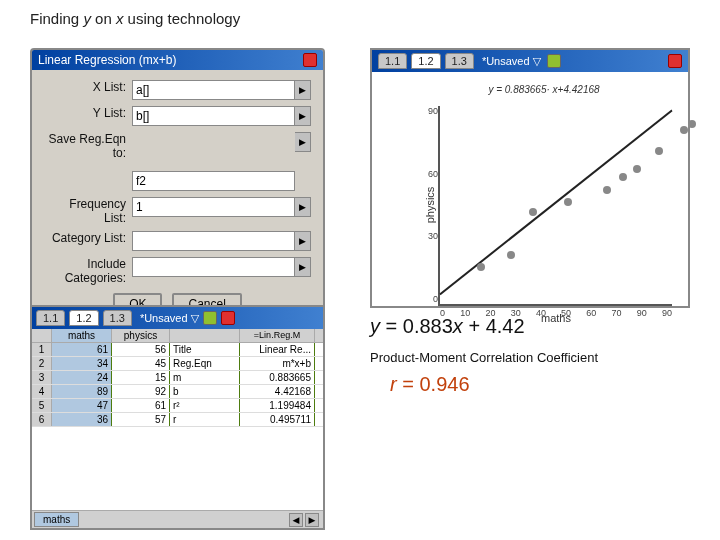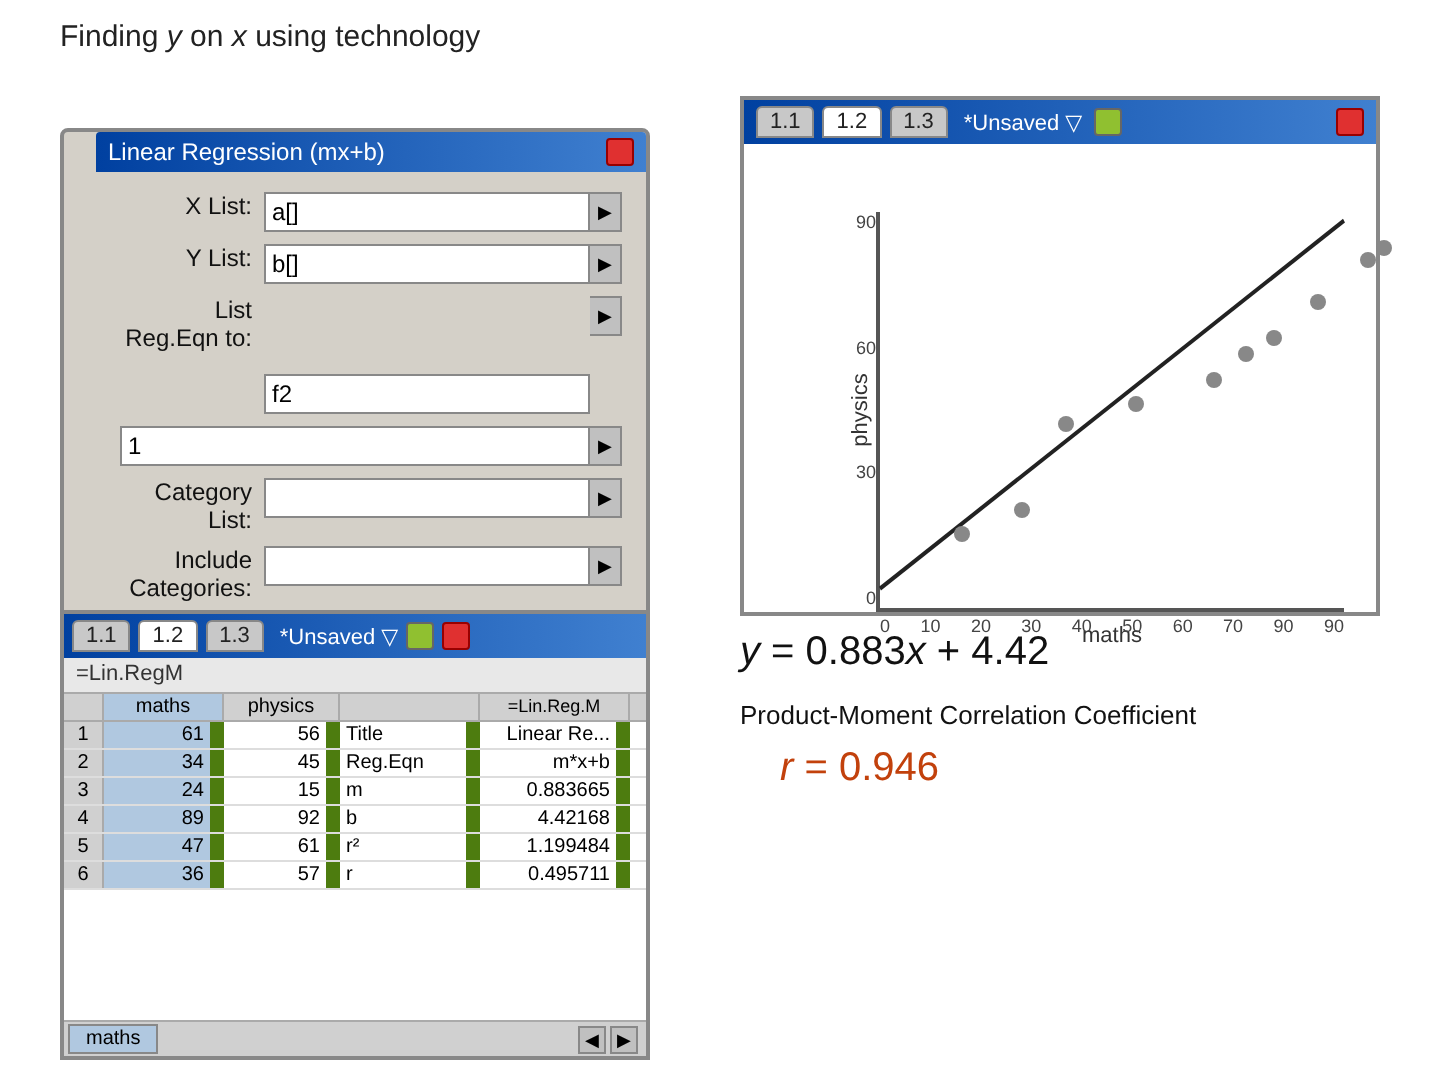--- a/index.html
+++ b/index.html
@@ -18,27 +18,26 @@
       top: 10px;
       left: 30px;
       font-size: 15px;
       color: #222;
     }
     .page-title em { font-style: italic; }
 
     
     .dialog {
       position: absolute;
-      top: 64px;
+      top: 48px;
       left: 30px;
       width: 295px;
       background: #d4d0c8;
       border: 2px solid #888;
       border-radius: 4px;
-      padding-left: 16px;
     }
     .dialog-titlebar {
       background: linear-gradient(to right, #0040a0, #4080d0);
       color: #fff;
       font-size: 12px;
       padding: 3px 6px;
       display: flex;
       align-items: center;
       justify-content: space-between;
       border-radius: 2px 2px 0 0;
@@ -242,21 +241,21 @@
     .sp-row-num {
       width: 20px;
       min-width: 20px;
       background: #d0d0d0;
       border-right: 1px solid #aaa;
       font-size: 10px;
       text-align: center;
       padding: 1px 0;
     }
     .sp-cell {
-      border-right: 7px solid #4d7c0f;
+      border-right: 1px solid #4d7c0f;
       font-size: 10px;
       padding: 1px 3px;
       text-align: right;
     }
     .col-title-cell { text-align: left; }
     .sp-footer {
       position: absolute;
       bottom: 0; left: 0; right: 0;
       height: 18px;
       background: #d0d0d0;
@@ -337,28 +336,29 @@
 
     <div class="dialog-row">
       <span class="dialog-label">Y List:</span>
       <div class="dialog-input-wrap">
         <input class="dialog-input" value="b[]" style="flex: 1 1 0%;">
         <div class="dialog-input-arrow">▶</div>
       </div>
     </div>
 
     <div class="dialog-row">
-      <span class="dialog-label">List Reg.Eqn to:</span>
+      <span class="dialog-label">Save Reg.Eqn to:</span>
       <div class="dialog-input-wrap">
         <input class="dialog-input" value="f2" style="flex: 1 1 0%; margin-top: 39px;">
         <div class="dialog-input-arrow">▶</div>
       </div>
     </div>
 
     <div class="dialog-row">
+      <span class="dialog-label">Frequency List:</span>
       <div class="dialog-input-wrap">
         <input class="dialog-input" value="1" style="flex: 1 1 0%;">
         <div class="dialog-input-arrow">▶</div>
       </div>
     </div>
 
     <div class="dialog-row">
       <span class="dialog-label">Category List:</span>
       <div class="dialog-input-wrap">
         <input class="dialog-input" value="" style="flex: 1 1 0%;">
@@ -384,20 +384,21 @@
   <div class="graph-titlebar">
     <span class="tab-pill">1.1</span>
     <span class="tab-pill active">1.2</span>
     <span class="tab-pill">1.3</span>
     <span style="color:#fff;font-size:11px;margin-left:4px;">*Unsaved ▽</span>
     <span class="graph-min"></span>
     <span class="graph-close"></span>
   </div>
 
   <div style="position:relative;margin:10px 8px 24px 36px;height:200px;">
+    <span class="graph-equation" style="font-size:10px;font-style:italic;position:absolute;top:2px;left:0;right:0;text-align:center;">y = 0.883665· x+4.42168</span>
     <div class="graph-area" style="position:absolute;bottom:0;left:0;right:0;top:16px;">
       <span class="y-axis-label">physics</span>
       <span class="x-axis-label">maths</span>
       <svg class="graph-svg" viewBox="0 0 260 184" preserveAspectRatio="none">
 
         <line x1="0" y1="175" x2="260" y2="4" stroke="#222" stroke-width="2"></line>
       </svg>
 
       <div class="scatter-point" style="left:41px;bottom:37px;"></div>
       <div class="scatter-point" style="left:71px;bottom:49px;"></div>
@@ -435,23 +436,20 @@
 
 <div class="spreadsheet-panel">
   <div class="spreadsheet-titlebar">
     <span class="tab-pill">1.1</span>
     <span class="tab-pill active">1.2</span>
     <span class="tab-pill">1.3</span>
     <span style="color:#fff;font-size:11px;margin-left:4px;">*Unsaved ▽</span>
     <span class="sp-min"></span>
     <span class="sp-close"></span>
   </div>
-  <div class="sp-formula-bar">
-    <span>=Lin.RegM</span>
-  </div>
 
   <div class="sp-col-headers">
     <div class="sp-row-header-col"></div>
     <div class="sp-col-header col-maths">maths</div>
     <div class="sp-col-header col-physics">physics</div>
     <div class="sp-col-header col-title" style="font-size:9px;"></div>
     <div class="sp-col-header col-linreg" style="font-size:9px;">=Lin.Reg.M</div>
   </div>
 
   <div class="sp-row">

